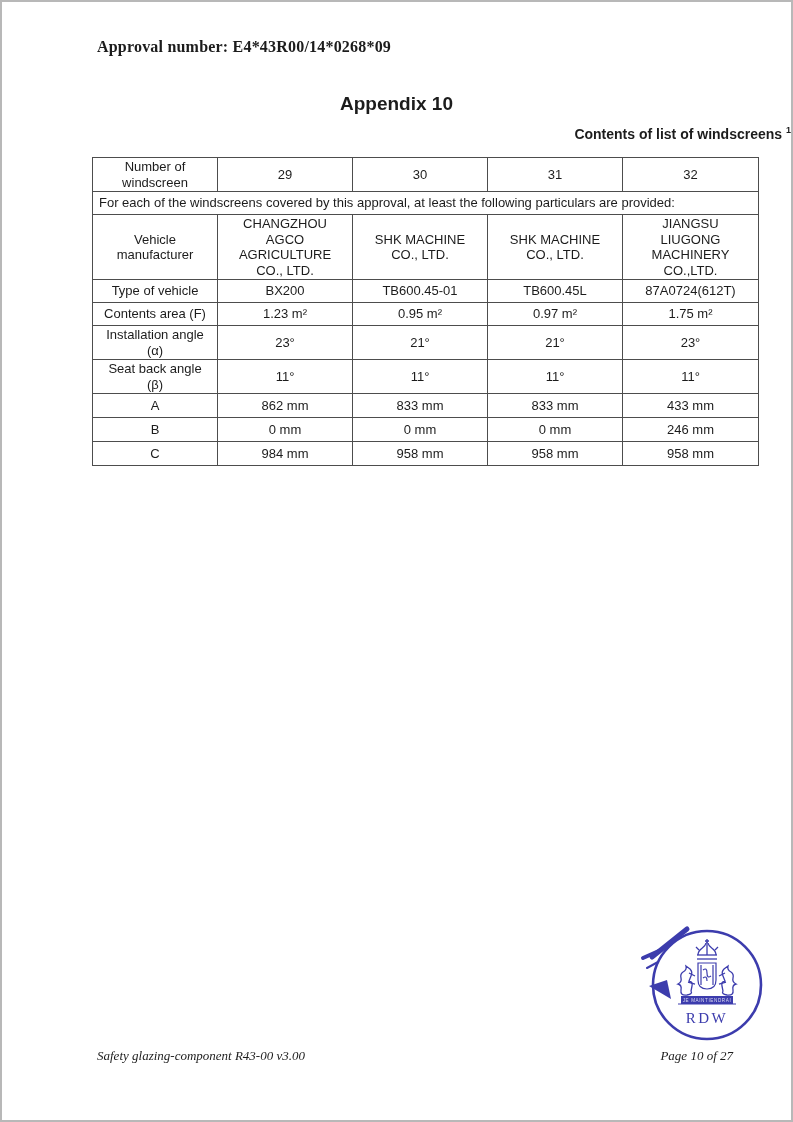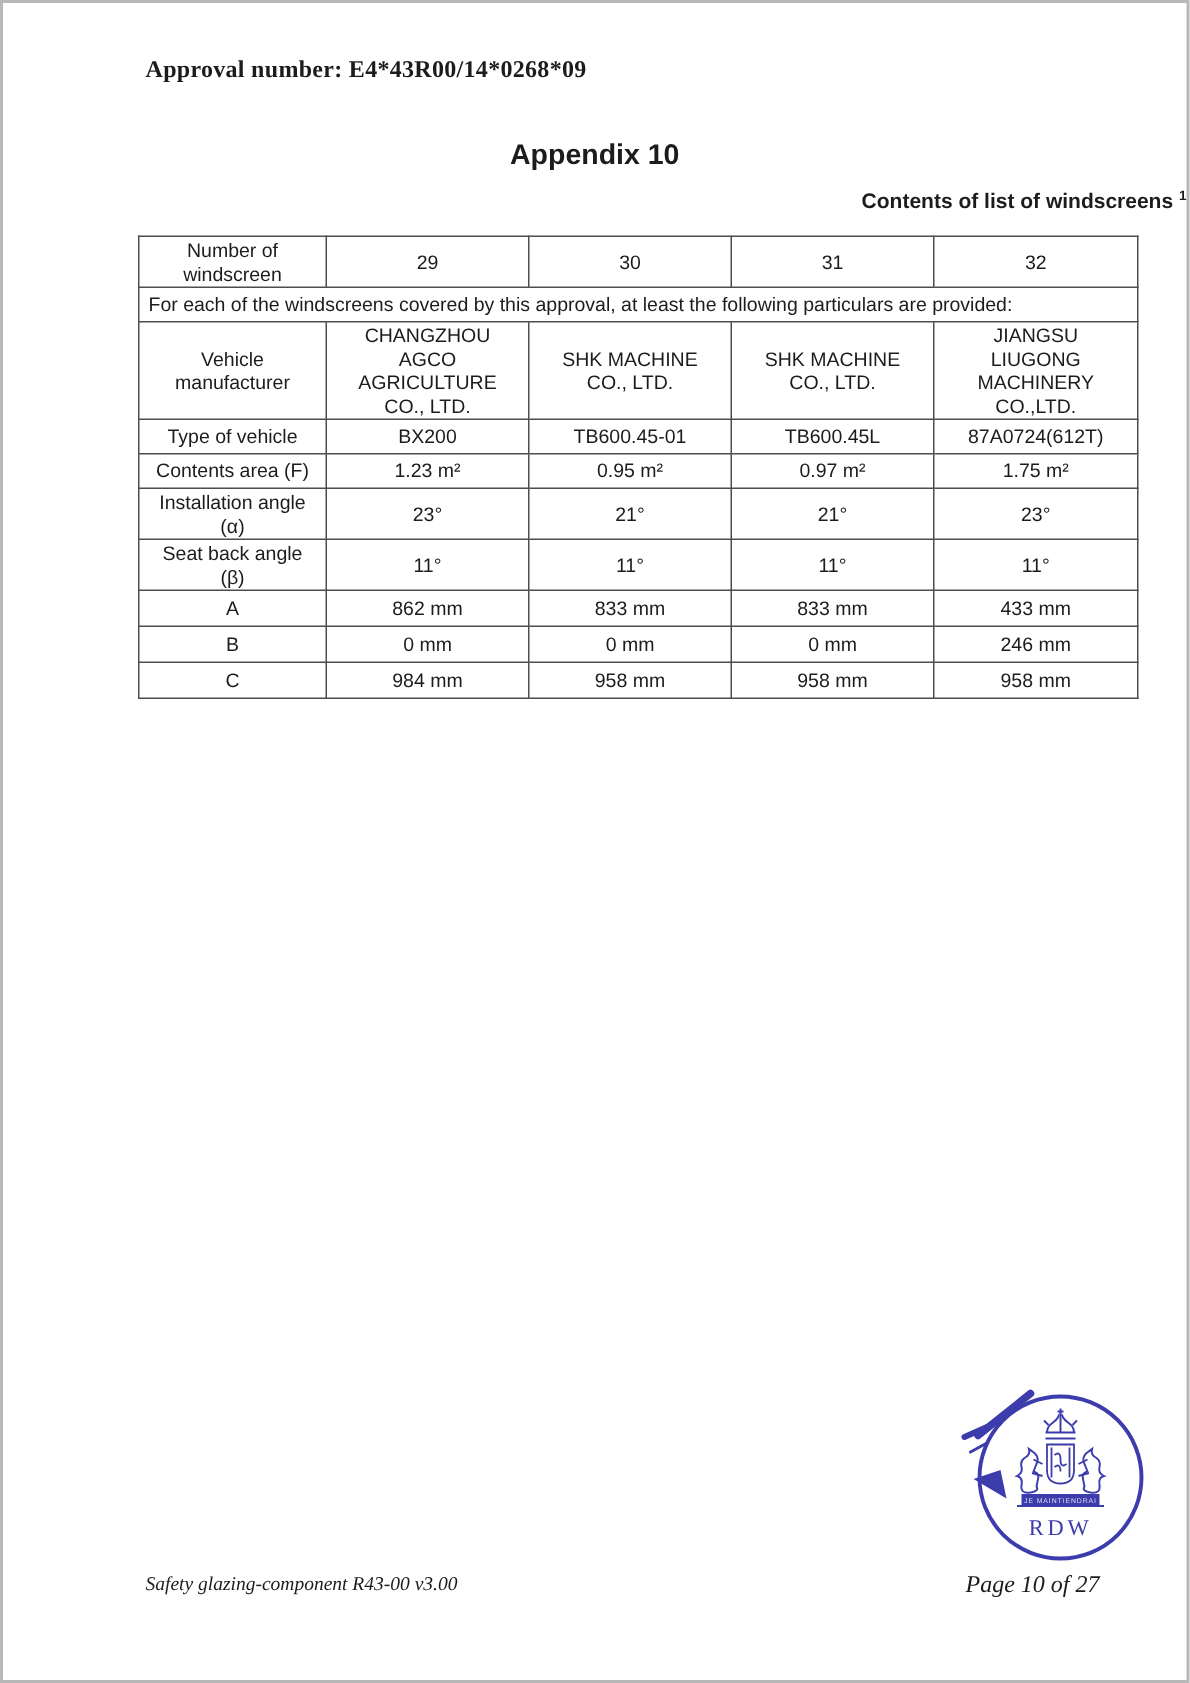--- a/index.html
+++ b/index.html
@@ -46,21 +46,21 @@
   tr.h23 { height:23px; }
   tr.h63 { height:63px; }
   tr.h24 { height:24px; }
 
   .footer-left {
     position:absolute; left:95px; top:1046px;
     font-family:"Liberation Serif", serif; font-style:italic; font-size:13px;
   }
   .footer-right {
     position:absolute; right:58px; top:1046px;
-    font-family:"Liberation Serif", serif; font-style:italic; font-size:16px;
+    font-family:"Liberation Serif", serif; font-style:italic; font-size:13px;
   }
   .stamp { position:absolute; left:635px; top:918px; width:135px; height:135px; }
 </style>
 </head>
 <body>
 
 <div class="approval-line">
   <span>Approval number:</span>
   <span>E4*43R00/14*0268*09</span>
 </div>

